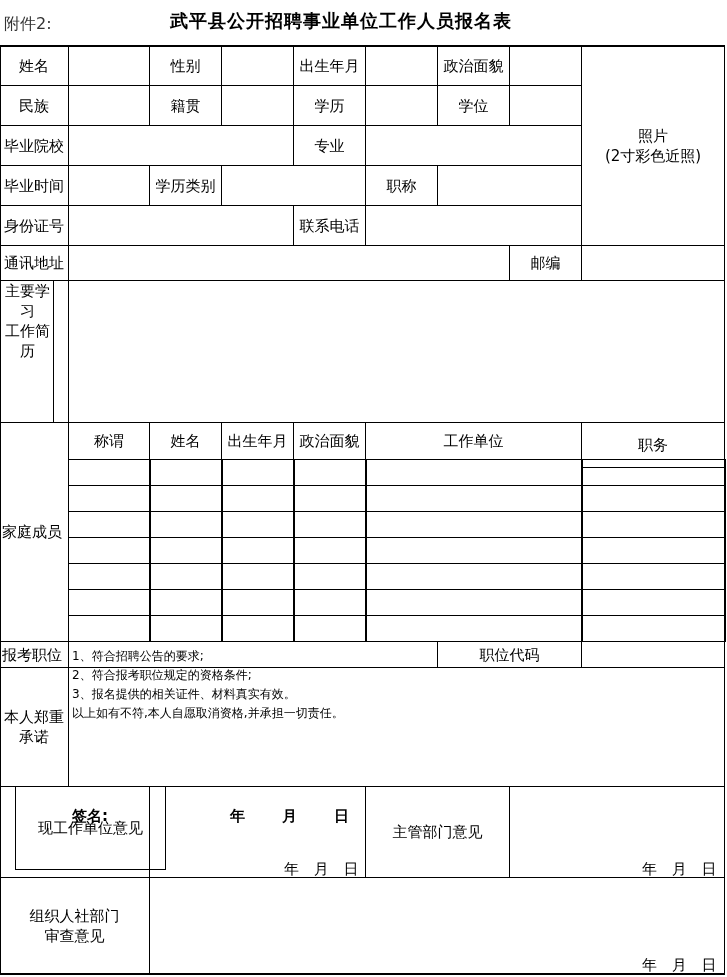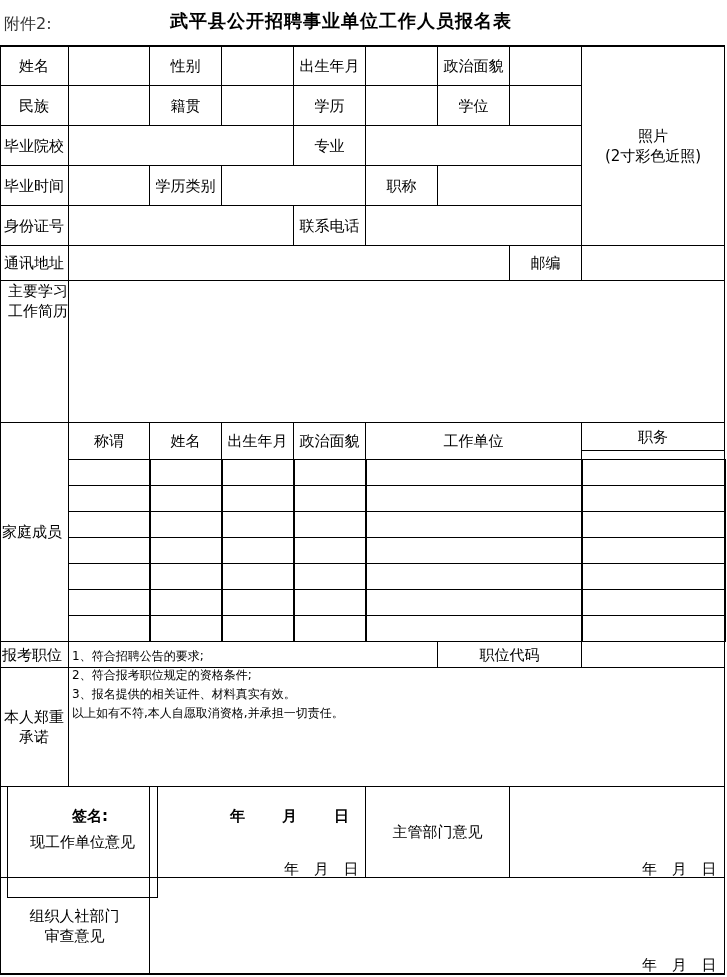--- a/index.html
+++ b/index.html
@@ -66,33 +66,33 @@
 <div class="c" style="left:0;top:206px;width:70px;height:41px">身份证号</div>
 <div class="c" style="left:69px;top:206px;width:226px;height:41px"></div>
 <div class="c" style="left:294px;top:206px;width:73px;height:41px">联系电话</div>
 <div class="c" style="left:366px;top:206px;width:217px;height:41px"></div>
 
 <div class="c" style="left:0;top:246px;width:70px;height:36px">通讯地址</div>
 <div class="c" style="left:69px;top:246px;width:442px;height:36px"></div>
 <div class="c" style="left:510px;top:246px;width:73px;height:36px">邮编</div>
 <div class="c" style="left:582px;top:246px;width:144px;height:36px"></div>
 
-<div class="c l" style="left:0;top:281px;width:70px;height:143px;flex-direction:column;align-items:flex-end">
+<div class="c l" style="left:0;top:281px;width:55px;height:143px;flex-direction:column;align-items:flex-end">
   <div>主要学习</div>
   <div>工作简历</div>
 </div>
 <div class="c" style="left:69px;top:281px;width:657px;height:143px"></div>
 
 <div class="c l" style="left:0;top:423px;width:70px;height:220px">家庭成员</div>
 <div class="c" style="left:69px;top:423px;width:82px;height:38px">称谓</div>
 <div class="c" style="left:150px;top:423px;width:73px;height:38px">姓名</div>
 <div class="c" style="left:222px;top:423px;width:73px;height:38px">出生年月</div>
 <div class="c" style="left:294px;top:423px;width:73px;height:38px">政治面貌</div>
 <div class="c" style="left:366px;top:423px;width:217px;height:38px">工作单位</div>
-<div class="c" style="left:582px;top:423px;width:144px;height:29px">职务</div>
+<div class="c" style="left:582px;top:423px;width:144px;height:46px">职务</div>
 
 <div id="family-rows">
     <div class="c" style="left: 69px; top: 460px; width: 83px; height: 27px;"></div>
     <div class="c" style="left: 150px; top: 460px; width: 74px; height: 27px;"></div>
     <div class="c" style="left: 222px; top: 460px; width: 74px; height: 27px;"></div>
     <div class="c" style="left: 294px; top: 460px; width: 74px; height: 27px;"></div>
     <div class="c" style="left: 366px; top: 460px; width: 218px; height: 27px;"></div>
     <div class="c" style="left: 582px; top: 460px; width: 145px; height: 27px;"></div>
     <div class="c" style="left: 69px; top: 486px; width: 83px; height: 27px;"></div>
     <div class="c" style="left: 150px; top: 486px; width: 74px; height: 27px;"></div>
@@ -145,21 +145,21 @@
 <div class="promise">
   <div>1、符合招聘公告的要求;</div>
   <div>2、符合报考职位规定的资格条件;</div>
   <div>3、报名提供的相关证件、材料真实有效。</div>
   <div>以上如有不符,本人自愿取消资格,并承担一切责任。</div>
 </div>
 <div class="sign">
   <span style="width:158px">签名:</span><span style="width:52px">年</span><span style="width:52px">月</span><span>日</span>
 </div>
 
-<div class="c" style="left:8px;top:787px;width:151px;height:112px">现工作单位意见</div>
+<div class="c" style="left:16px;top:787px;width:151px;height:84px">现工作单位意见</div>
 <div class="c" style="left:150px;top:787px;width:217px;height:92px"></div>
 <div class="date" style="left:284px;top:860px">年  月  日</div>
 <div class="c" style="left:366px;top:787px;width:145px;height:92px">主管部门意见</div>
 <div class="c" style="left:510px;top:787px;width:216px;height:92px"></div>
 <div class="date" style="left:642px;top:860px">年  月  日</div>
 
 <div class="c" style="left:0;top:878px;width:151px;height:97px;flex-direction:column">
   <div>组织人社部门</div>
   <div>审查意见</div>
 </div>

